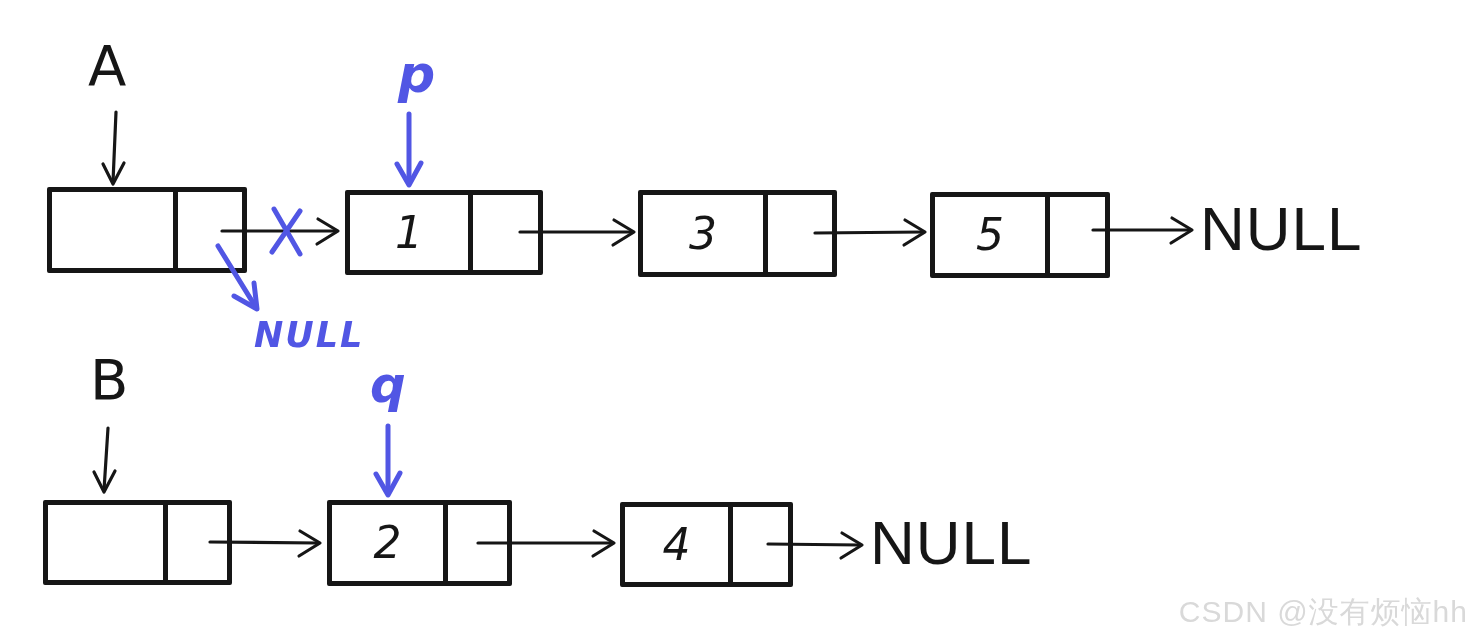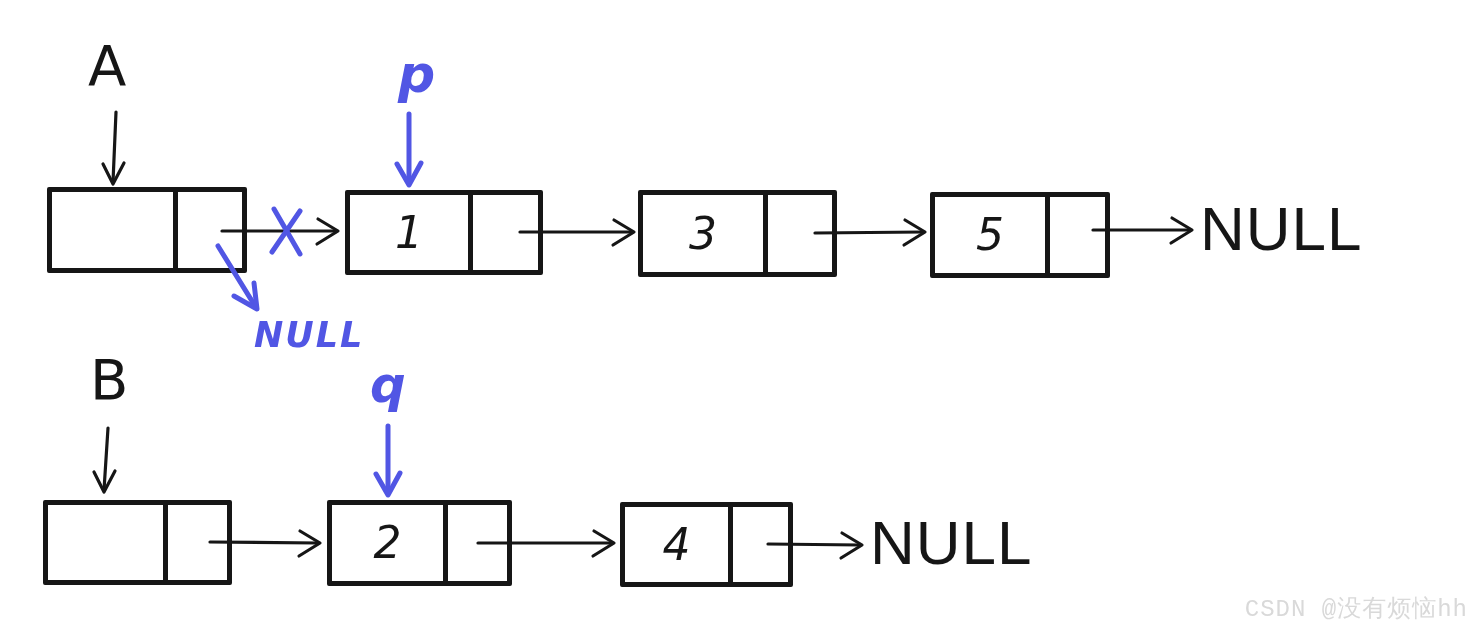--- a/index.html
+++ b/index.html
@@ -19,22 +19,22 @@
   }
   .node .ptr{flex:1;border-left:5px solid #161616;}
   
   .label{position:absolute;line-height:1;white-space:nowrap;}
   .list-label{font-size:56px;}
   .blue{color:#5156e4;}
   .ptr-label{font-size:52px;font-style:italic;font-weight:bold;}
   .null-hand{font-size:35px;font-style:italic;font-weight:bold;letter-spacing:2px;}
   .null-term{font-size:62px;letter-spacing:1px;font-family:"Liberation Sans",sans-serif;}
   .watermark{
-    position:absolute;right:7px;top:592px;font-size:24px;color:#d9d9d9;
-    font-family:Liberation Mono, monospace;letter-spacing:1px;
+    position:absolute;right:7px;top:592px;font-size:30px;color:#d9d9d9;
+    font-family:Liberation Sans, sans-serif;letter-spacing:1px;
   }
   .stroke-black{stroke:#161616;fill:none;stroke-linecap:round;stroke-linejoin:round;stroke-width:3.2;}
   .stroke-blue{stroke:#5156e4;fill:none;stroke-linecap:round;stroke-linejoin:round;stroke-width:5;}
 </style>
 </head>
 <body>
 
 <div class="canvas">
 
   <div class="label list-label" style="left:88px;top:38px;">A</div>

